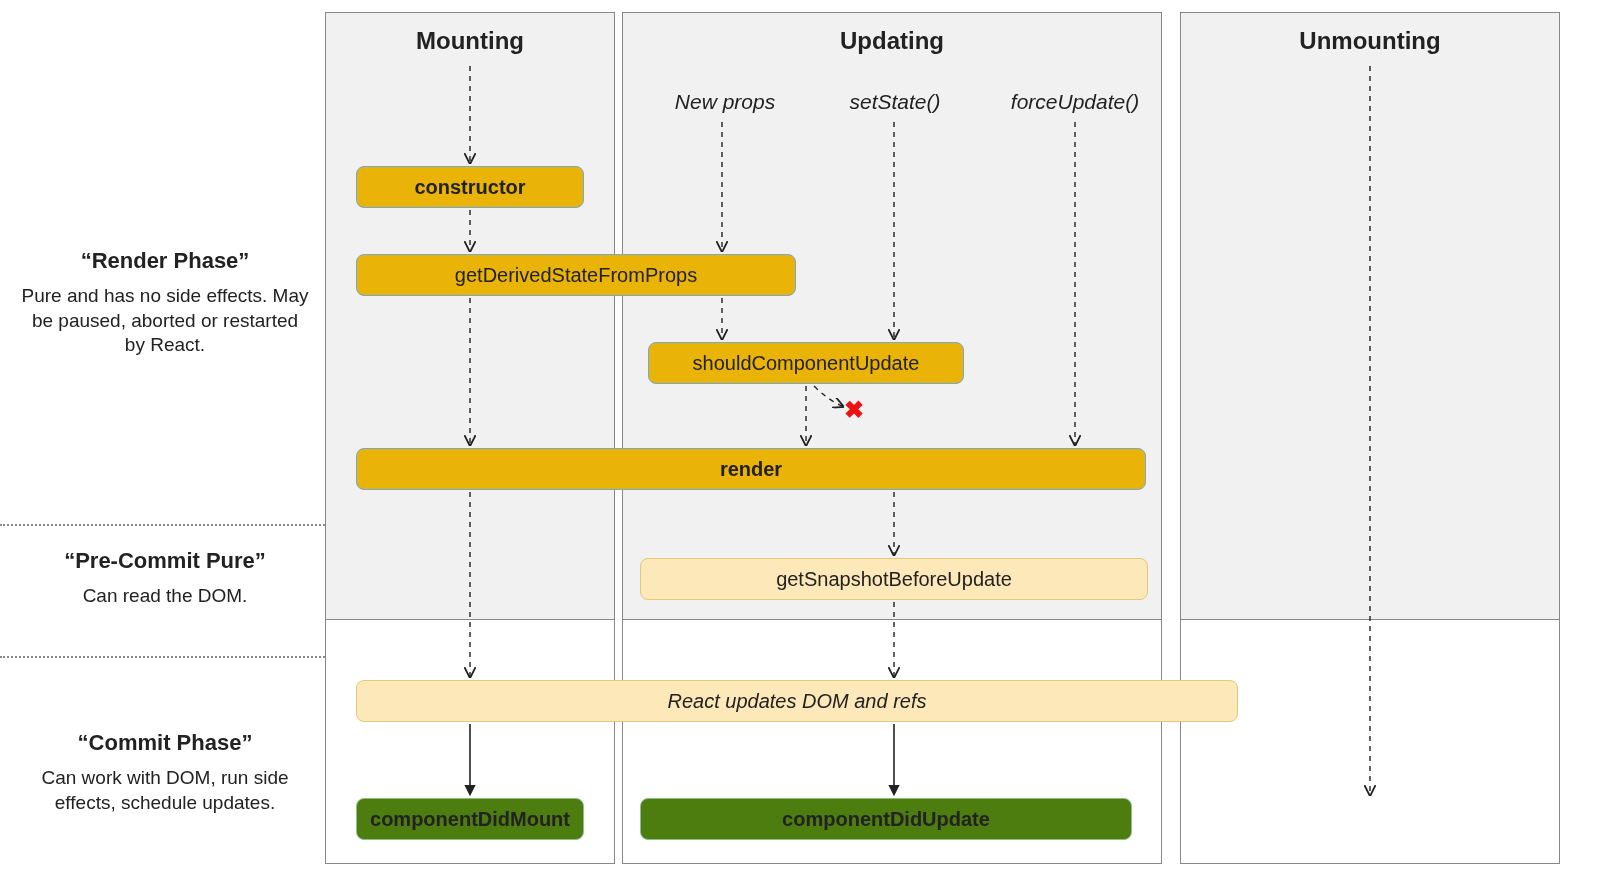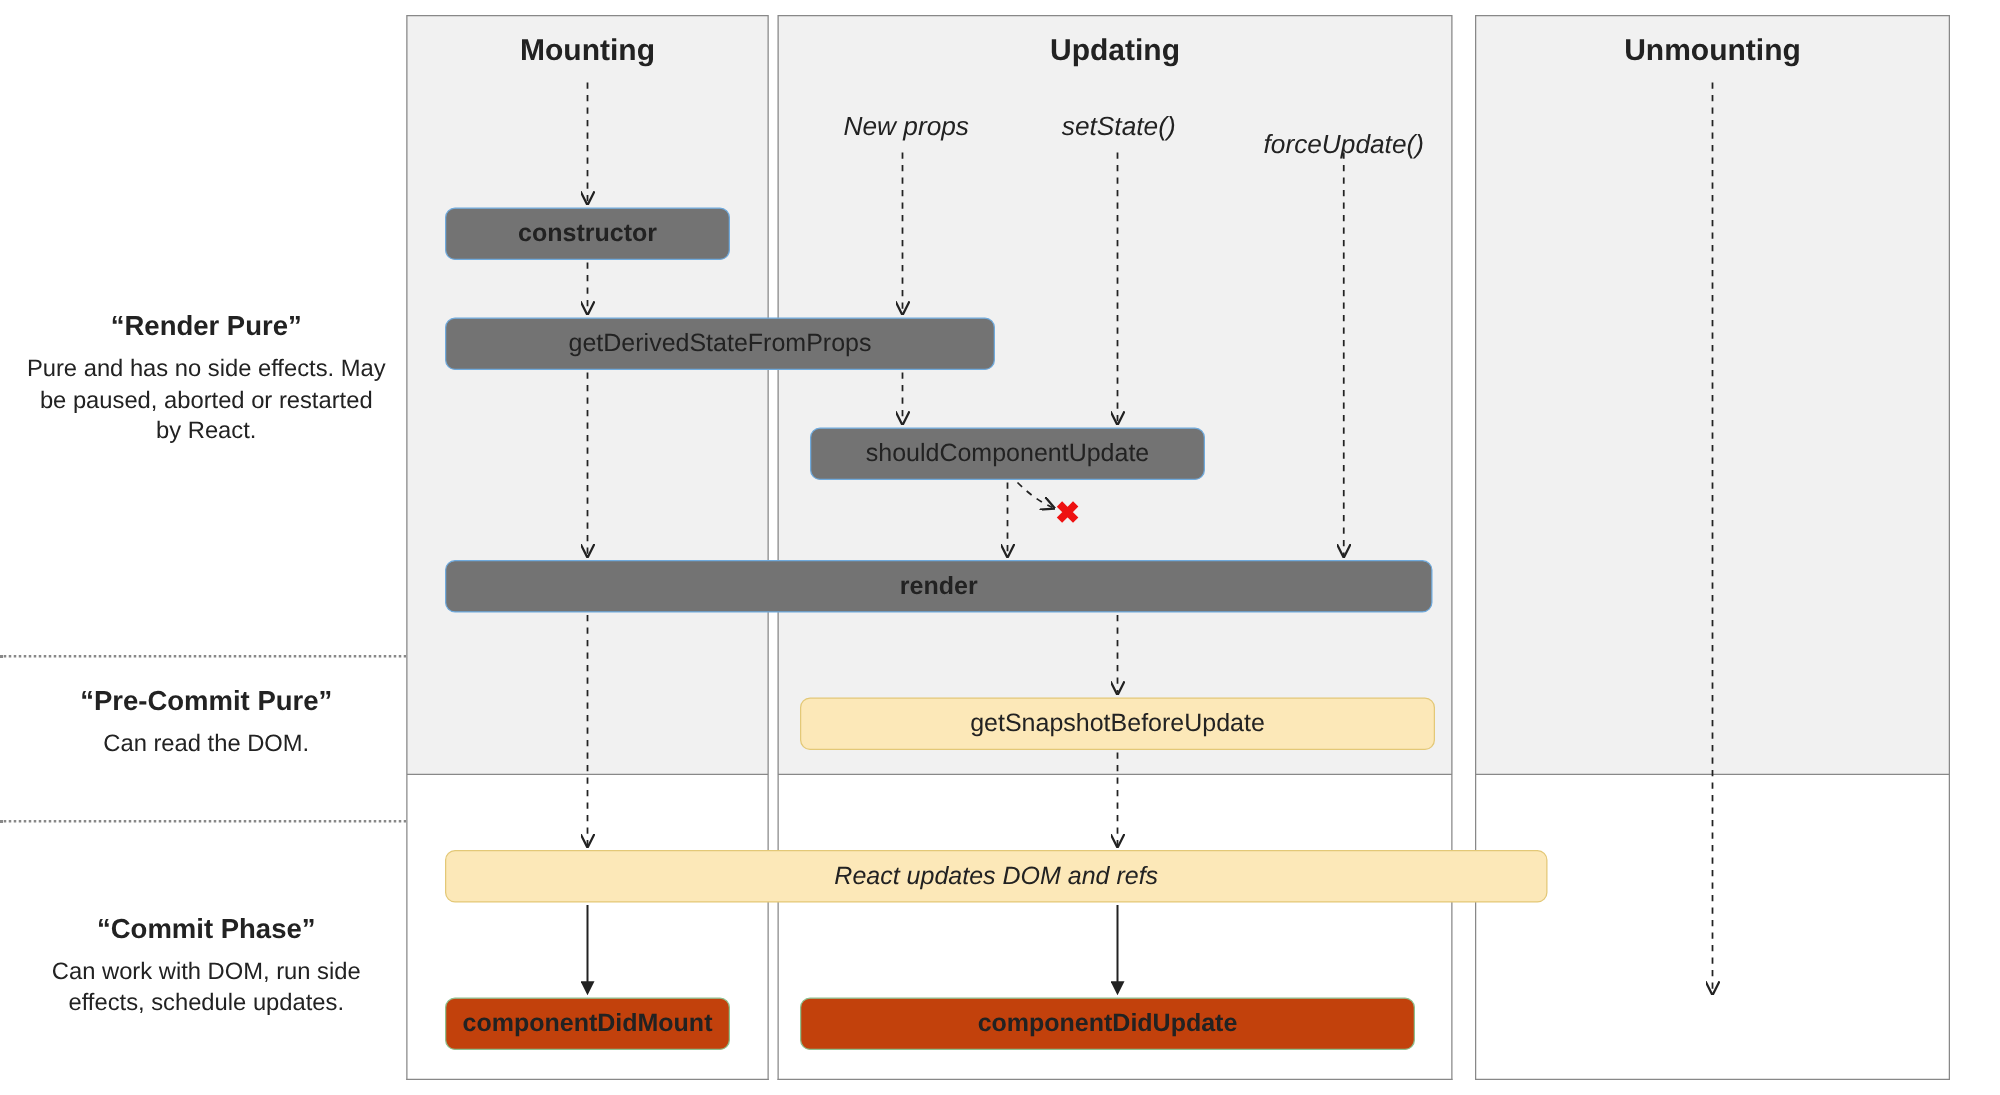--- a/index.html
+++ b/index.html
@@ -64,23 +64,23 @@
     position: absolute;
     border-radius: 8px;
     text-align: center;
     font-size: 20px;
     display: flex;
     align-items: center;
     justify-content: center;
     padding: 0 10px;
     height: 42px;
   }
-  .b-blue   { background:#737373; border:1.5px solid #6faadd; }
+  .b-blue   { background:#eab308; border:1.5px solid #6faadd; }
   .b-yellow { background:#fce8b8; border:1.5px solid #e3c877; }
-  .b-green  { background:#c2410c; border:1.5px solid #8dbf8d; }
+  .b-green  { background:#4d7c0f; border:1.5px solid #8dbf8d; }
   .bold { font-weight:700; }
   .ital { font-style:italic; }
 
   .trigger {
     position: absolute;
     font-style: italic;
     font-size: 21px;
     text-align: center;
   }
 
@@ -101,21 +101,21 @@
 </style>
 </head>
 <body>
 
 <div class="wrap">
 
   <div class="dotted-sep" style="top:524px; width:325px;"></div>
   <div class="dotted-sep" style="top:656px; width:325px;"></div>
 
   <div class="phase-label" style="top:248px;">
-    <div class="phase-title">“Render Pure”</div>
+    <div class="phase-title">“Render Phase”</div>
     <div class="phase-desc">Pure and has no side effects. May be paused, aborted or restarted by React.</div>
   </div>
   <div class="phase-label" style="top:548px;">
     <div class="phase-title">“Pre-Commit Pure”</div>
     <div class="phase-desc">Can read the DOM.</div>
   </div>
   <div class="phase-label" style="top:730px;">
     <div class="phase-title">“Commit Phase”</div>
     <div class="phase-desc">Can work with DOM, run side effects, schedule updates.</div>
   </div>
@@ -130,21 +130,21 @@
   </div>
   <div class="lower" style="left:622px; top:620px; width:540px; height:244px;"></div>
 
   <div class="panel" style="left:1180px; top:12px;  width:380px; height:608px;">
     <div class="panel-head">Unmounting</div>
   </div>
   <div class="lower" style="left:1180px; top:620px; width:380px; height:244px;"></div>
 
   <div class="trigger" style="left:650px;  top:90px; width:150px;">New props</div>
   <div class="trigger" style="left:830px;  top:90px; width:130px;">setState()</div>
-  <div class="trigger" style="left:1000px; top:104px; width:150px;">forceUpdate()</div>
+  <div class="trigger" style="left:1000px; top:90px; width:150px;">forceUpdate()</div>
 
   <div class="box b-blue bold" style="left:356px; top:166px; width:228px;">constructor</div>
   <div class="box b-blue" style="left:356px; top:254px; width:440px;">getDerivedStateFromProps</div>
   <div class="box b-blue" style="left:648px; top:342px; width:316px;">shouldComponentUpdate</div>
   <div class="box b-blue bold" style="left:356px; top:448px; width:790px;">render</div>
   <div class="box b-yellow" style="left:640px; top:558px; width:508px;">getSnapshotBeforeUpdate</div>
   <div class="box b-yellow ital" style="left:356px; top:680px; width:882px;">React updates DOM and refs</div>
   <div class="box b-green bold" style="left:356px; top:798px; width:228px;">componentDidMount</div>
   <div class="box b-green bold" style="left:640px; top:798px; width:492px;">componentDidUpdate</div>
 

